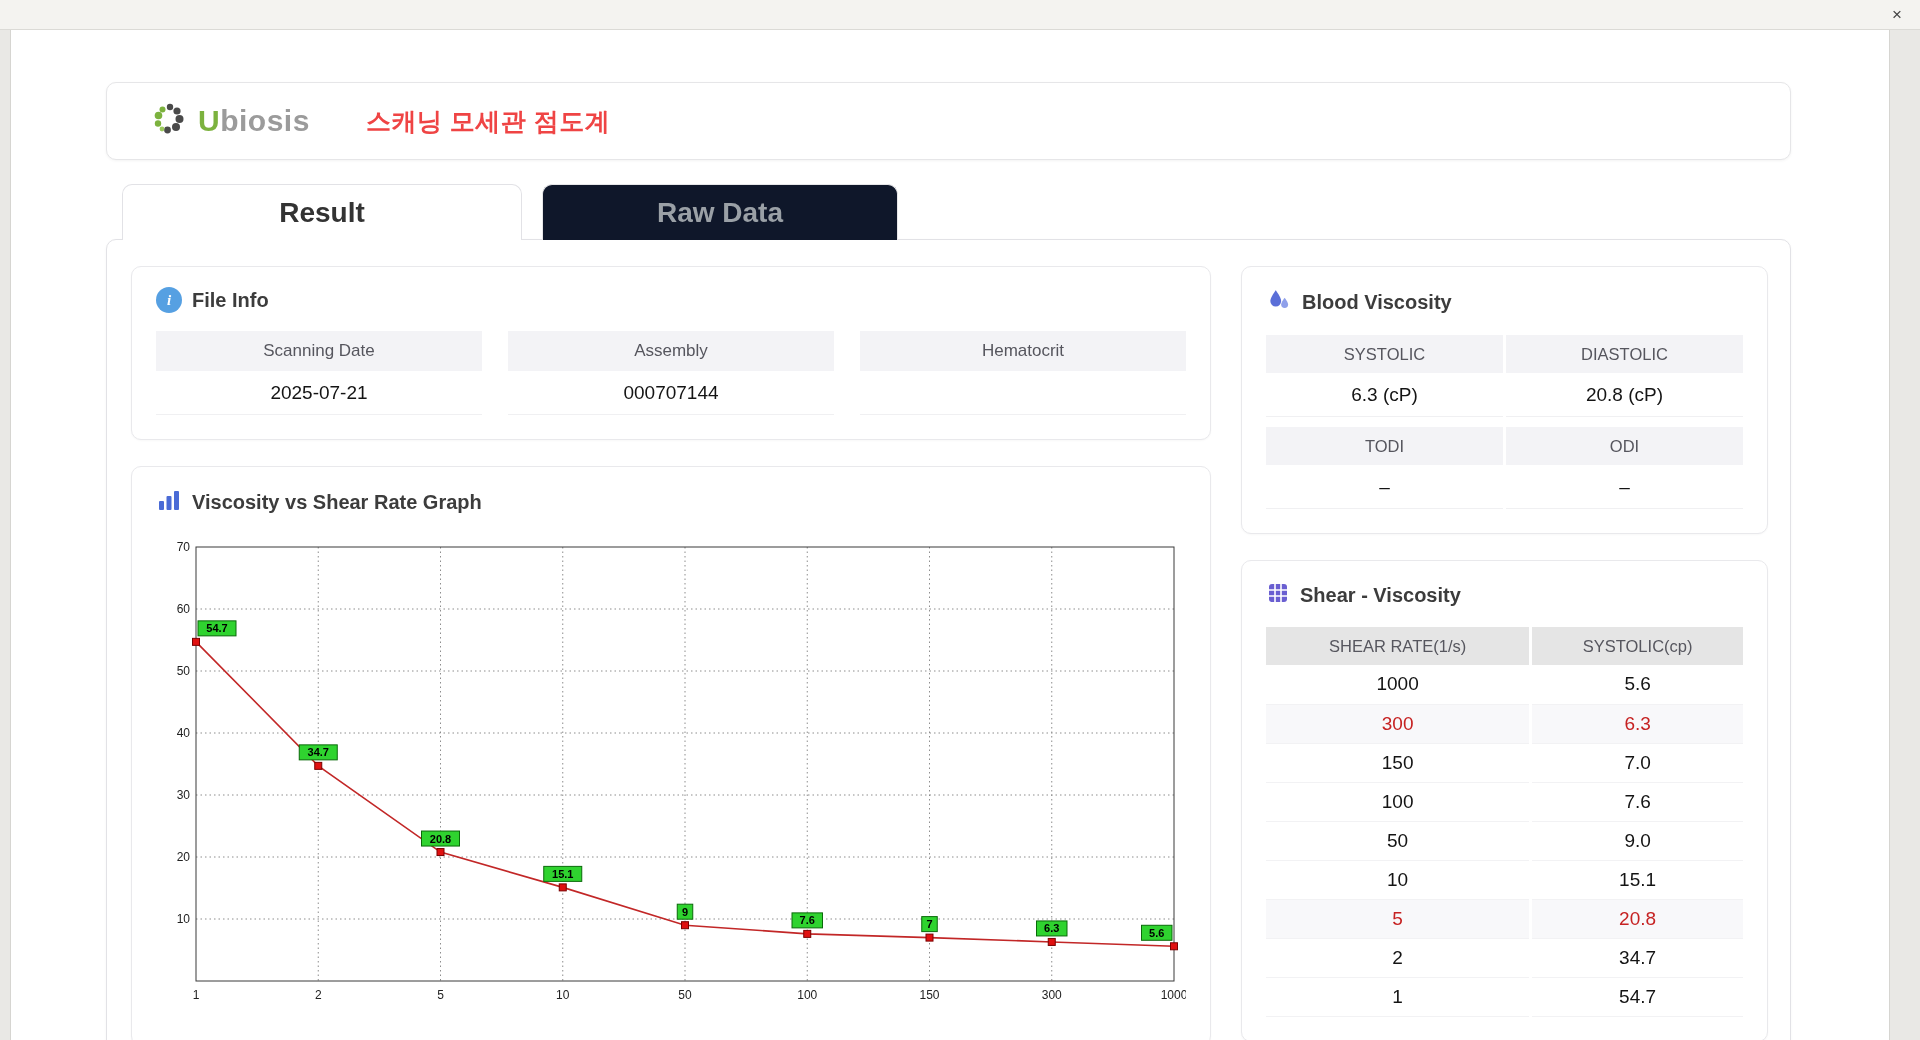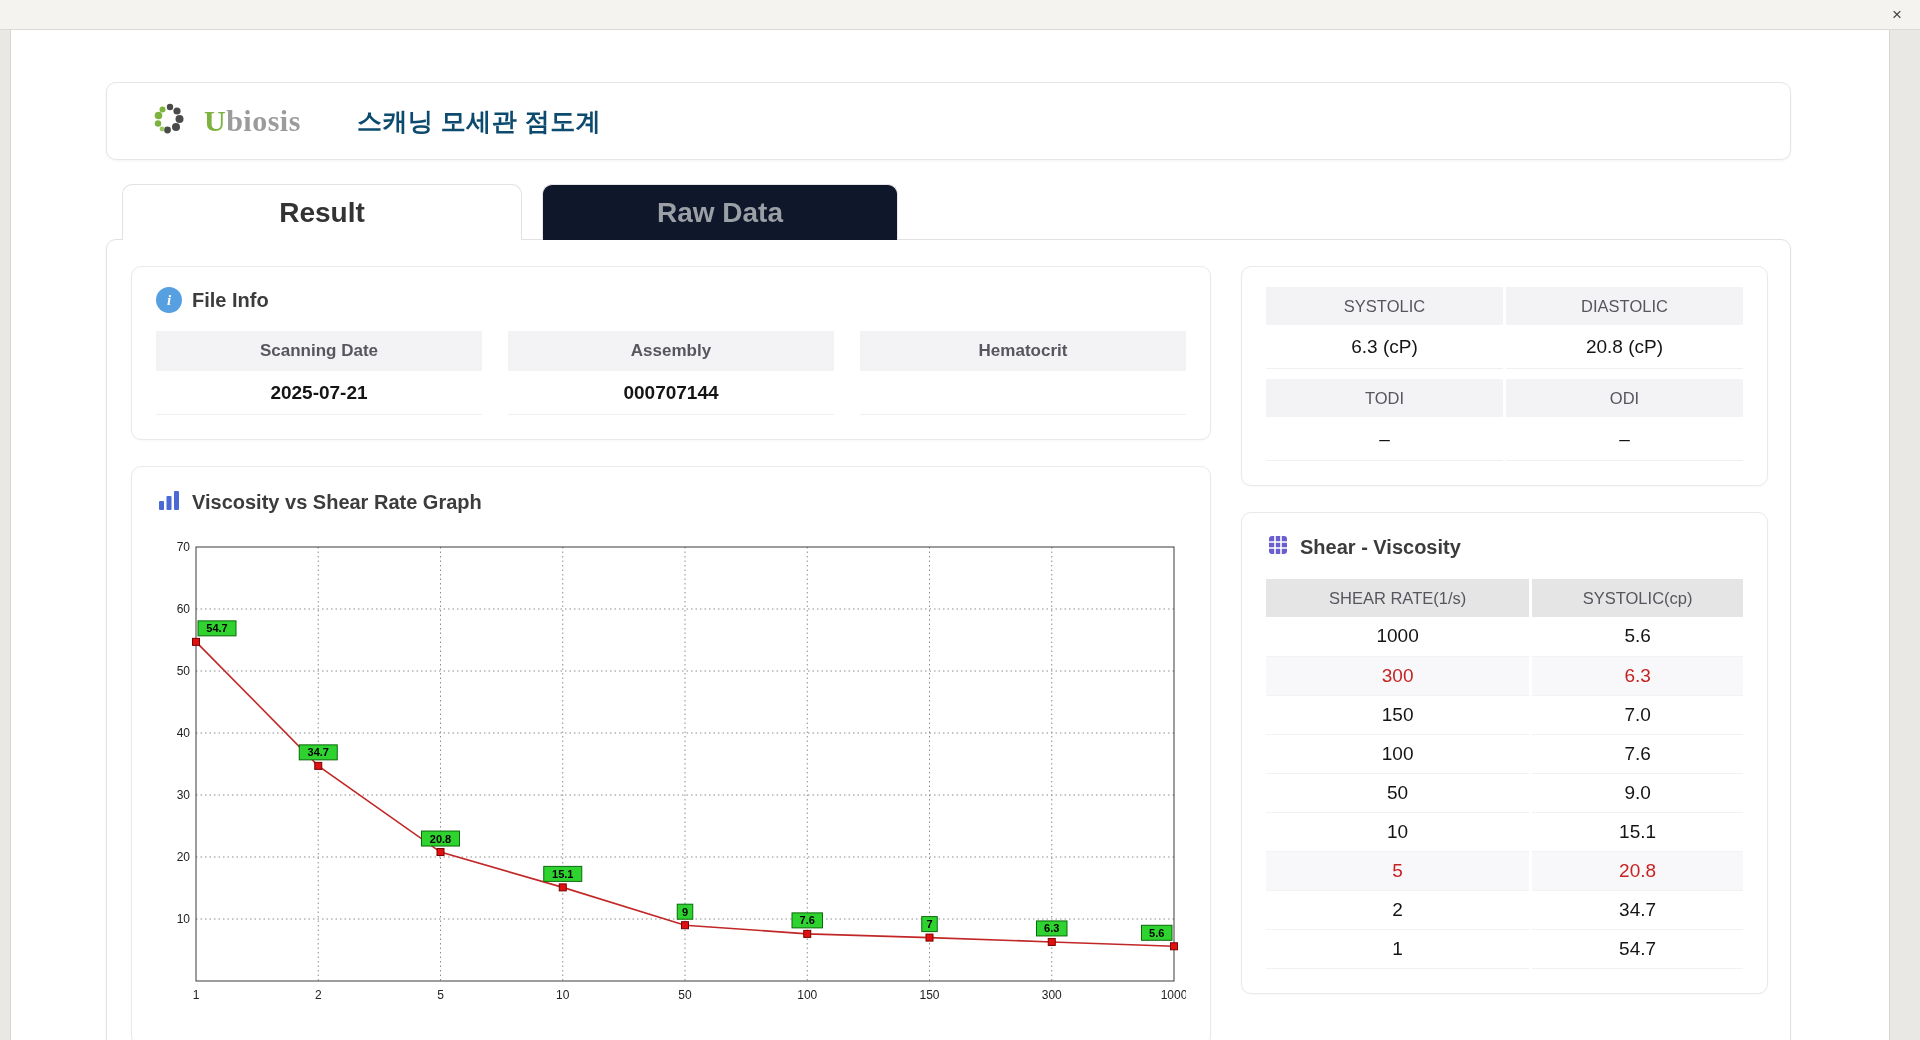--- a/index.html
+++ b/index.html
@@ -8,25 +8,25 @@
 
   
   .titlebar { position:absolute; left:0; top:0; width:1920px; height:30px; background:#f4f3f0; border-bottom:1px solid #dbdad6; }
   .close-btn { position:absolute; right:12px; top:4px; width:22px; height:22px; display:flex; align-items:center; justify-content:center; font-size:17px; color:#444; cursor:pointer; }
 
   .page { position:absolute; left:10px; right:30px; top:30px; bottom:0; background:#ffffff; border-left:1px solid #d6d5d1; border-right:1px solid #d6d5d1; }
   .inner { padding:52px 98px 0 95px; }
 
   
   .header-card { height:78px; border:1px solid #e6e6e8; border-radius:10px; box-shadow:0 1px 3px rgba(0,0,0,.05); display:flex; align-items:center; padding:0 42px; gap:56px; background:#fff; }
-  .logo { display:flex; align-items:center; gap:13px;font-family:Liberation Serif, serif; }
+  .logo { display:flex; align-items:center; gap:7px; }
   .logo-text { font-size:30px; font-weight:600; letter-spacing:.5px; }
   .logo-u { color:#7cb23e; }
   .logo-rest { color:#9b9b9b; }
-  .app-title { font-size:25px; font-weight:700; color:#0c4a6e; letter-spacing:.5px; }
+  .app-title { font-size:25px; font-weight:700; color:#ef4444; letter-spacing:.5px; }
 
   
   .tabs { display:flex; margin-top:24px; padding-left:16px; position:relative; z-index:2; }
   .tab { height:56px; width:400px; display:flex; align-items:center; justify-content:center; font-size:28px; font-weight:700; border-top-left-radius:10px; border-top-right-radius:10px; cursor:pointer; position:relative; }
   .tab.active { background:#fff; border:1px solid #e2e2e6; border-bottom:0; color:#333; }
   .tab.active::after { content:''; position:absolute; left:1px; right:1px; bottom:-2px; height:3px; background:#fff; }
   .tab.inactive { background:#0f172a; border:1px solid #e6e6e8; border-bottom:0; color:#9aa0a6; margin-left:20px; width:356px; }
 
   
   .main-card { margin-top:-1px; border:1px solid #e2e2e6; border-radius:10px; background:#fff; box-shadow:0 1px 3px rgba(0,0,0,.04); padding:26px 22px 24px 24px; display:flex; gap:30px; min-height:772px; }
@@ -34,21 +34,21 @@
   .right-col { flex:1; display:flex; flex-direction:column; gap:26px; }
 
   .card { border:1px solid #e9e9ec; border-radius:10px; background:#fff; box-shadow:0 1px 2px rgba(0,0,0,.03); padding:20px 24px 24px; }
   .card-title-row { display:flex; align-items:center; gap:10px; margin-bottom:18px; }
   .card-title { font-size:20px; font-weight:700; color:#3c3c3c; }
 
   
   .info-icon { width:26px; height:26px; border-radius:50%; background:#56a0e2; color:#fff; display:flex; align-items:center; justify-content:center; font-size:15px; font-weight:700; font-family:"Liberation Serif", serif; font-style:italic; }
 
   
-  .fields { display:flex; gap:26px;font-weight:bold; }
+  .fields { display:flex; gap:26px; }
   .field { flex:1; }
   .field-label { height:40px; background:#f3f3f6; display:flex; align-items:center; justify-content:center; color:#56565e; font-size:17px; }
   .field-value { height:44px; display:flex; align-items:center; justify-content:center; color:#141414; font-size:19px; border-bottom:1px solid #f0f0f2; }
 
   
   .graph-card { flex:1; }
   .chart-wrap { margin-top:8px; }
 
   
   .bv-grid { display:grid; grid-template-columns:1fr 1fr; column-gap:3px; }
@@ -200,20 +200,29 @@
                 <text x="1000.75" y="401.78" text-anchor="middle" font-size="11" font-weight="bold" fill="#000">5.6</text>
               </svg>
           </div>
         </div>
 
       </div>
 
       <div class="right-col">
 
         <div class="card">
+          <div class="card-title-row">
+            <span>
+              <svg width="26" height="26" viewBox="0 0 24 24">
+                <path d="M9 3 C9 3 4 9.5 4 13 a5 5 0 0 0 10 0 C14 9.5 9 3 9 3 Z" fill="#5b6fd8"></path>
+                <path d="M17.2 10 C17.2 10 14 14 14 16.2 a3.2 3.2 0 0 0 6.4 0 C20.4 14 17.2 10 17.2 10 Z" fill="#8fa0ea"></path>
+              </svg>
+            </span>
+            <span class="card-title">Blood Viscosity</span>
+          </div>
           <div class="bv-grid">
             <div class="bv-label">SYSTOLIC</div>
             <div class="bv-label">DIASTOLIC</div>
             <div class="bv-value">6.3 (cP)</div>
             <div class="bv-value">20.8 (cP)</div>
             <div class="bv-spacer"></div>
             <div class="bv-label">TODI</div>
             <div class="bv-label">ODI</div>
             <div class="bv-value">–</div>
             <div class="bv-value">–</div>

